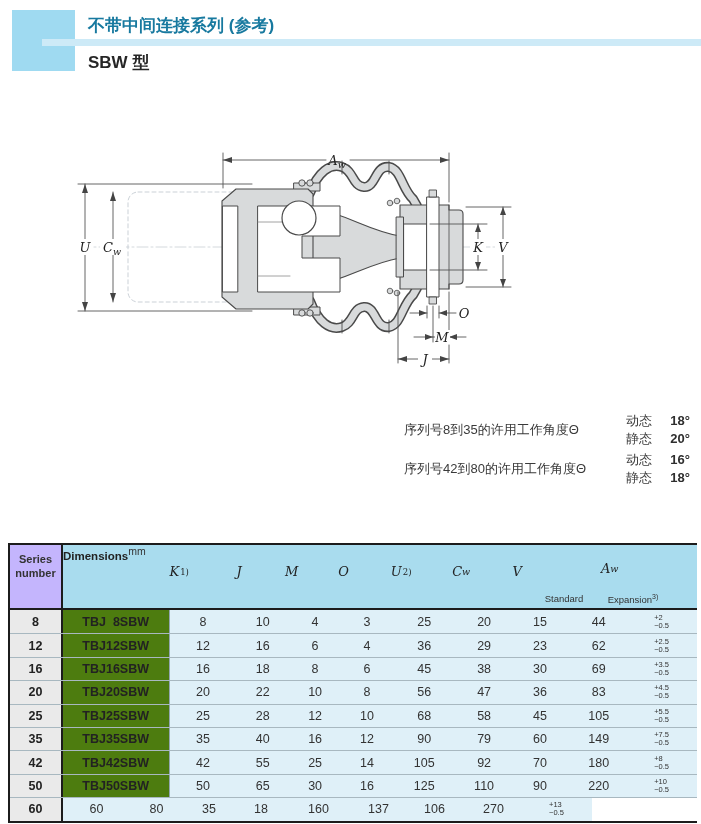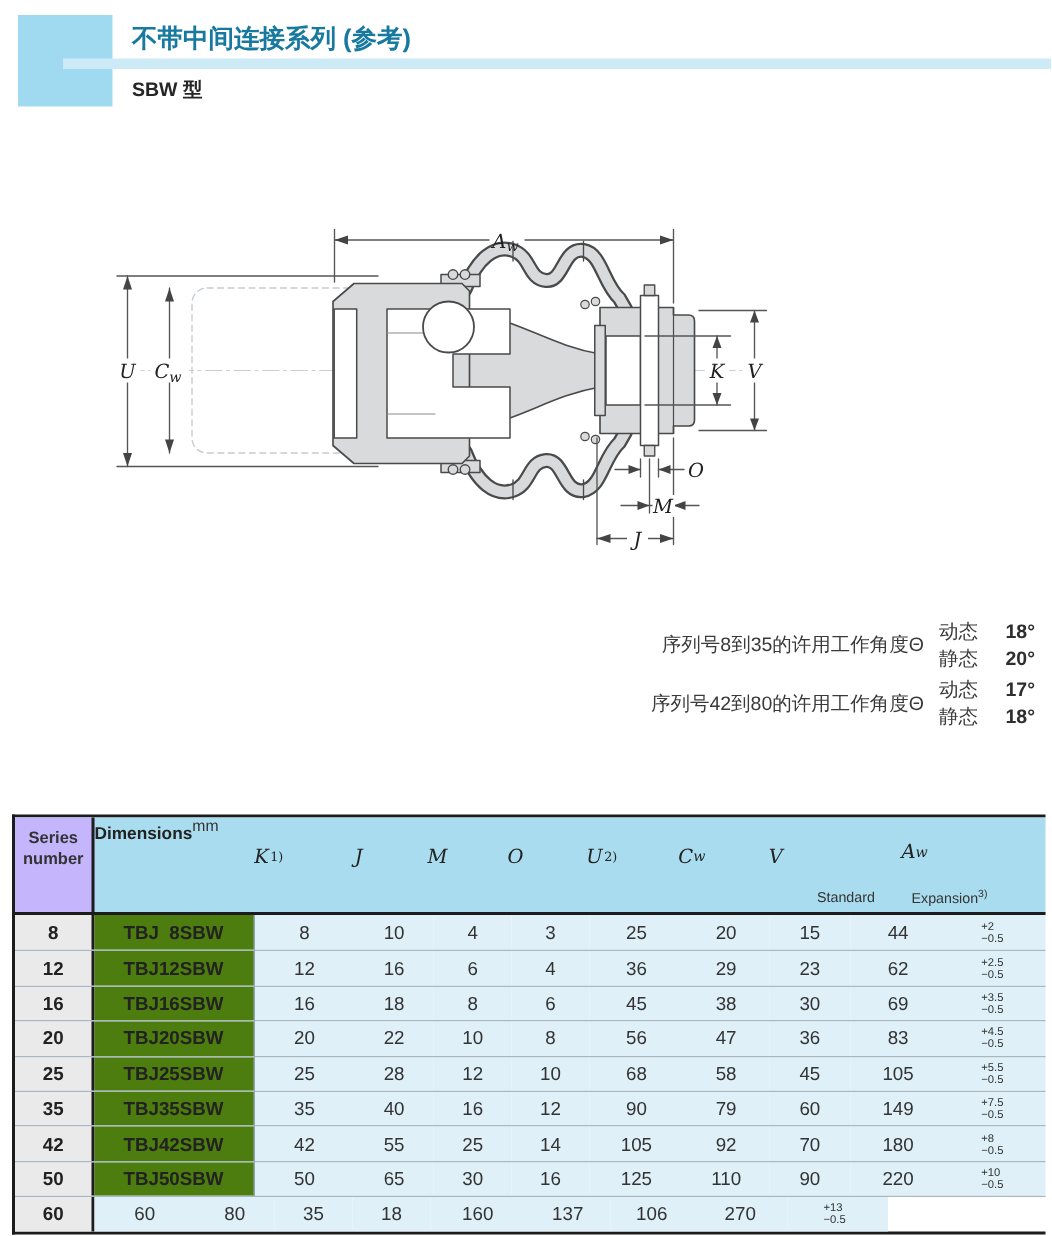--- a/index.html
+++ b/index.html
@@ -2,25 +2,25 @@
 <html><head>
 <meta charset="utf-8">
 <style>
   html,body{margin:0;padding:0;background:#fff;}
   .page{position:relative;width:701px;height:824px;background:#ffffff;overflow:hidden;
         font-family:"Liberation Sans",sans-serif;color:#333;}
   
   .hdr-square{position:absolute;left:12px;top:10px;width:63px;height:61px;background:#9fdaf1;}
   .hdr-band{position:absolute;left:42px;top:39px;width:659px;height:7px;background:#cdeaf7;z-index:2;}
   .hdr-title{position:absolute;left:88px;top:14px;font-size:17px;font-weight:bold;color:#17799f;z-index:3;}
-  .hdr-sub{position:absolute;left:88px;top:51px;font-size:13px;font-weight:bold;color:#262626;z-index:3;}
+  .hdr-sub{position:absolute;left:88px;top:51px;font-size:17px;font-weight:bold;color:#262626;z-index:3;}
   
   .angles{position:absolute;left:404px;top:412px;width:286px;font-size:13px;color:#3a3a3a;}
   .angle-row{display:flex;align-items:center;margin-bottom:3px;}
-  .angle-label{flex:1;text-align:right;padding-right:10px;}
+  .angle-label{flex:1;text-align:left;padding-right:10px;}
   .angle-vals{width:64px;}
   .angle-vals .ln{display:flex;justify-content:space-between;line-height:18px;}
   .angle-vals b{font-weight:bold;color:#2e2e2e;}
   
   .dim-table{position:absolute;left:8px;top:543px;width:689px;box-sizing:border-box;
              border-top:2px solid #1c1c1c;border-left:2px solid #1c1c1c;border-bottom:2px solid #1c1c1c;}
   .dim-table *{box-sizing:border-box;}
   .thead{display:flex;height:65px;background:#a9dcee;border-bottom:2px solid #1c1c1c;}
   .th-series{width:53px;background:#c4b5fd;border-right:2px solid #1c1c1c;
              display:flex;align-items:flex-start;justify-content:center;padding-top:7px;
@@ -207,21 +207,21 @@
             <span>静态</span>
             <b>20°</b>
           </div>
       </div>
     </div>
     <div class="angle-row">
       <div class="angle-label">序列号42到80的许用工作角度Θ</div>
       <div class="angle-vals">
         <div class="ln">
             <span>动态</span>
-            <b>17°</b>
+            <b>16°</b>
           </div>
         <div class="ln">
             <span>静态</span>
             <b>18°</b>
           </div>
       </div>
     </div>
   </div>
 
   <div class="dim-table">

